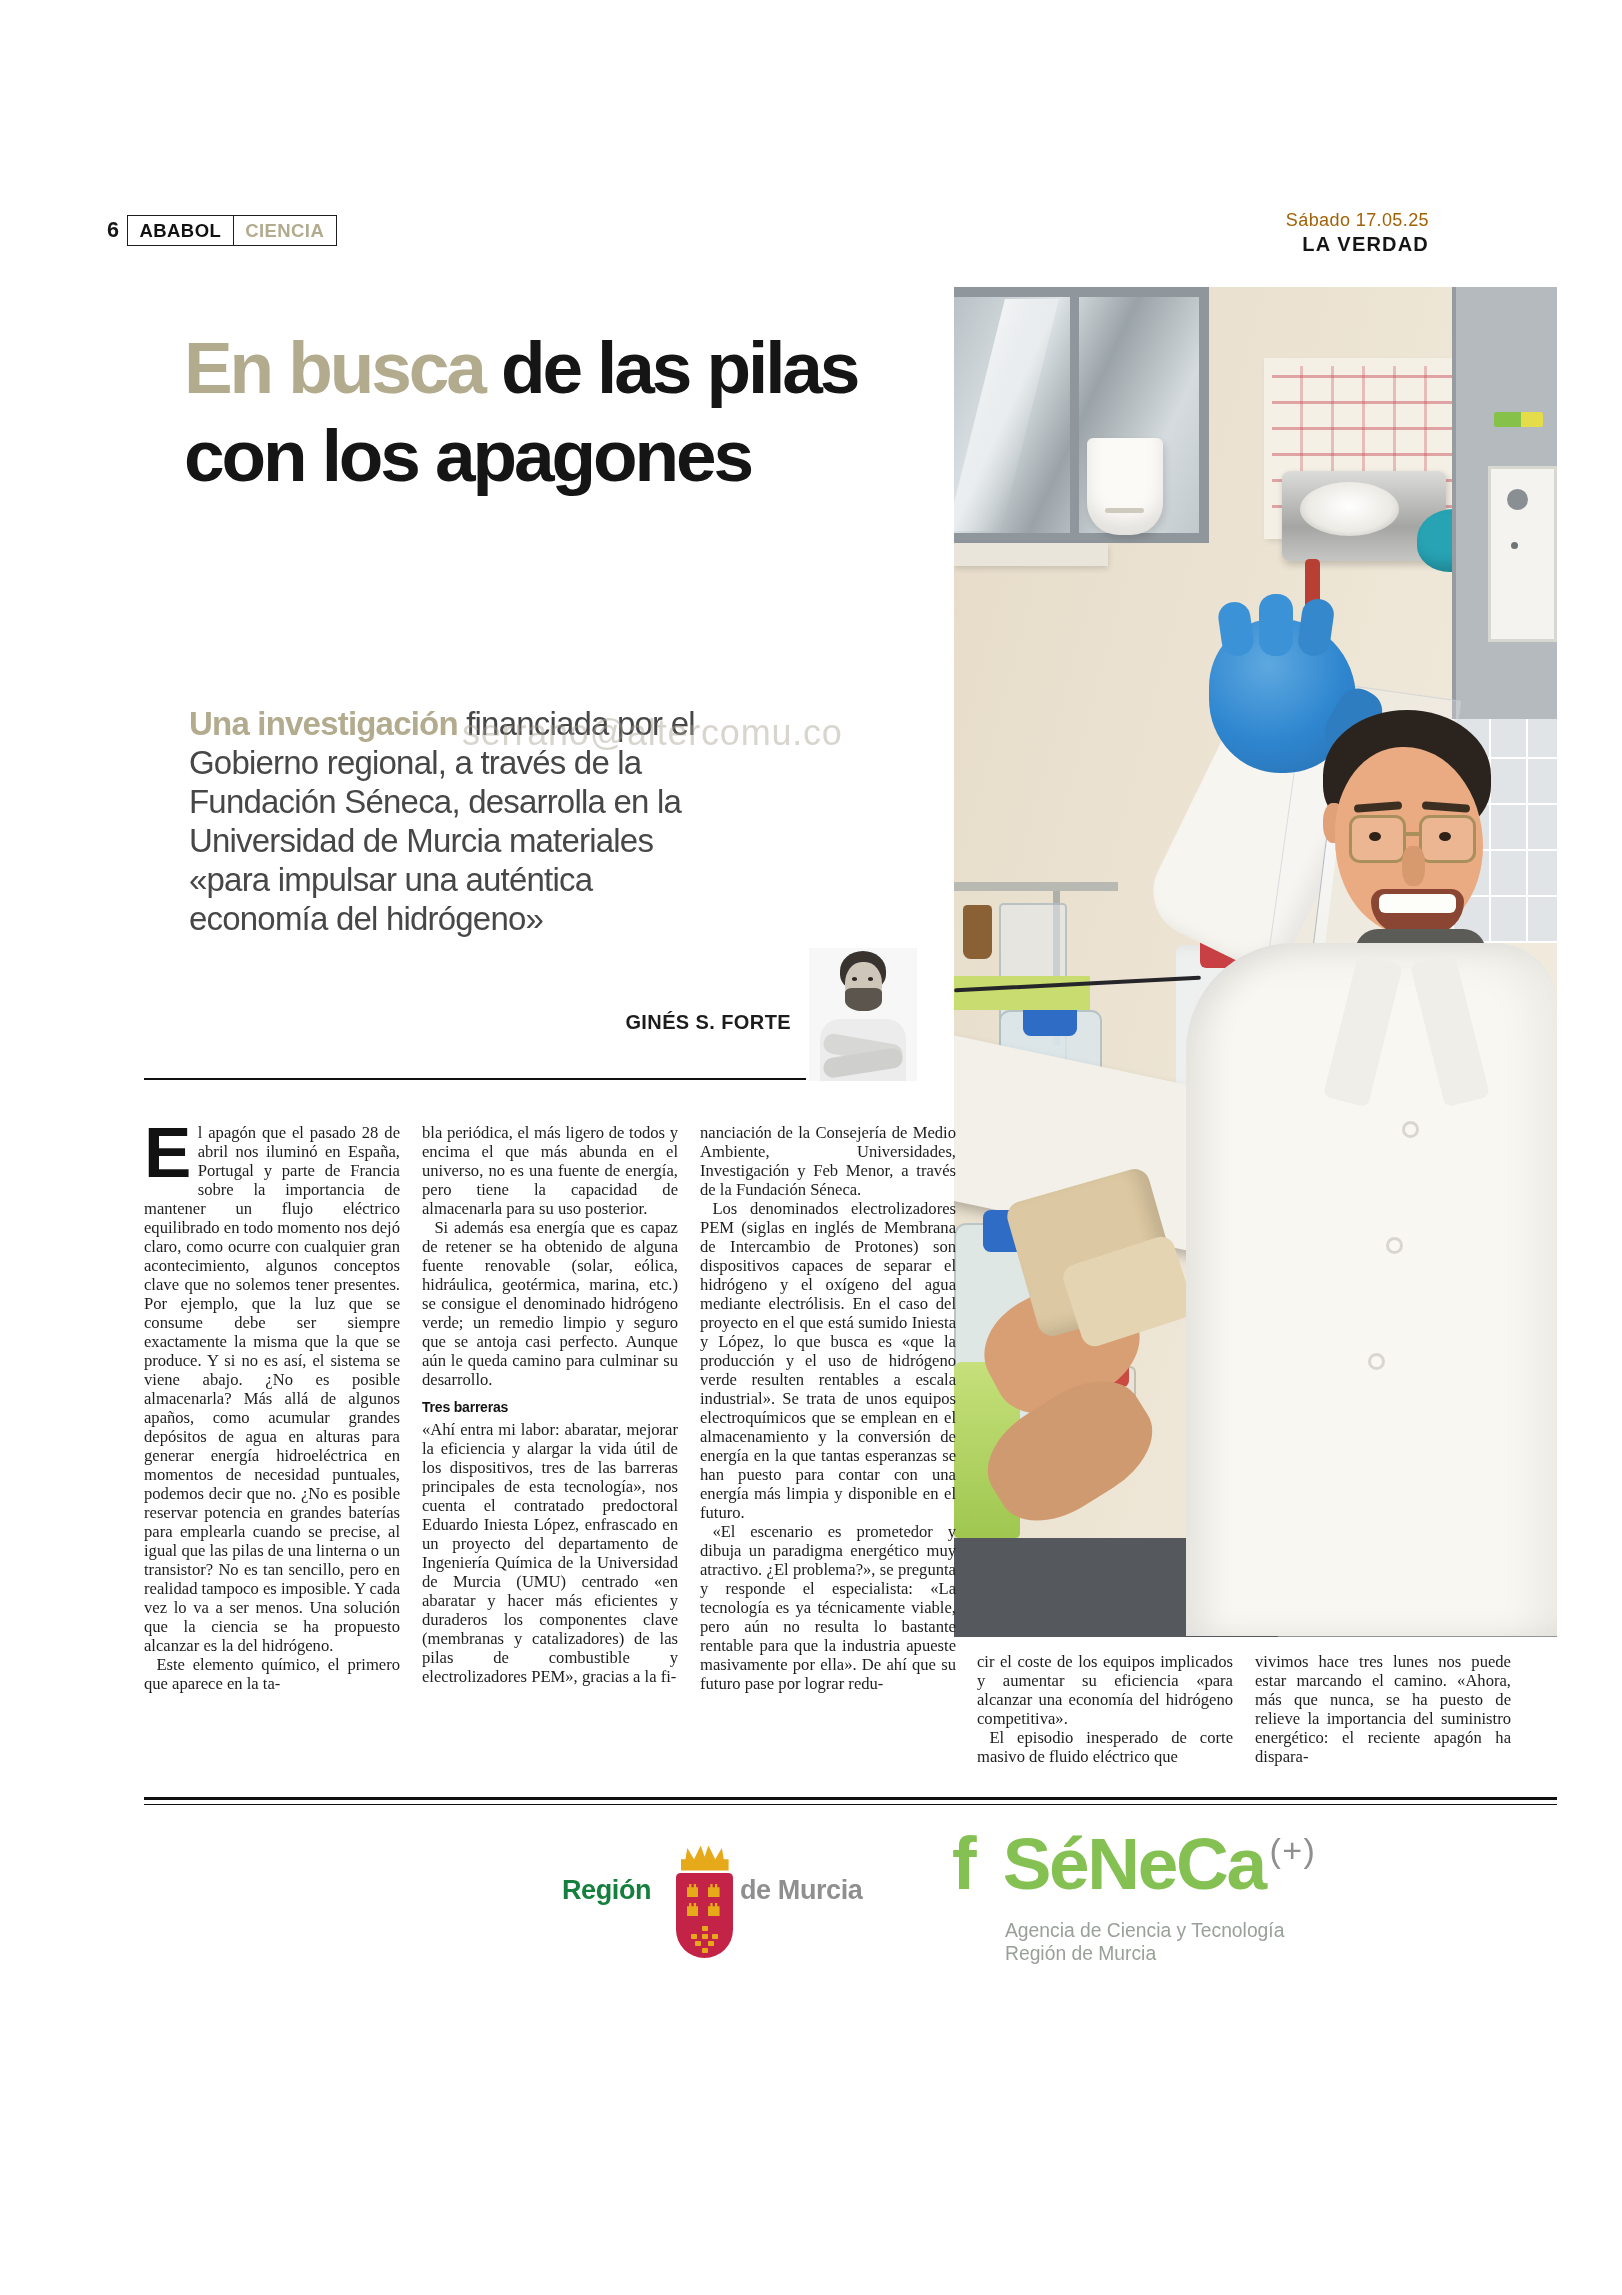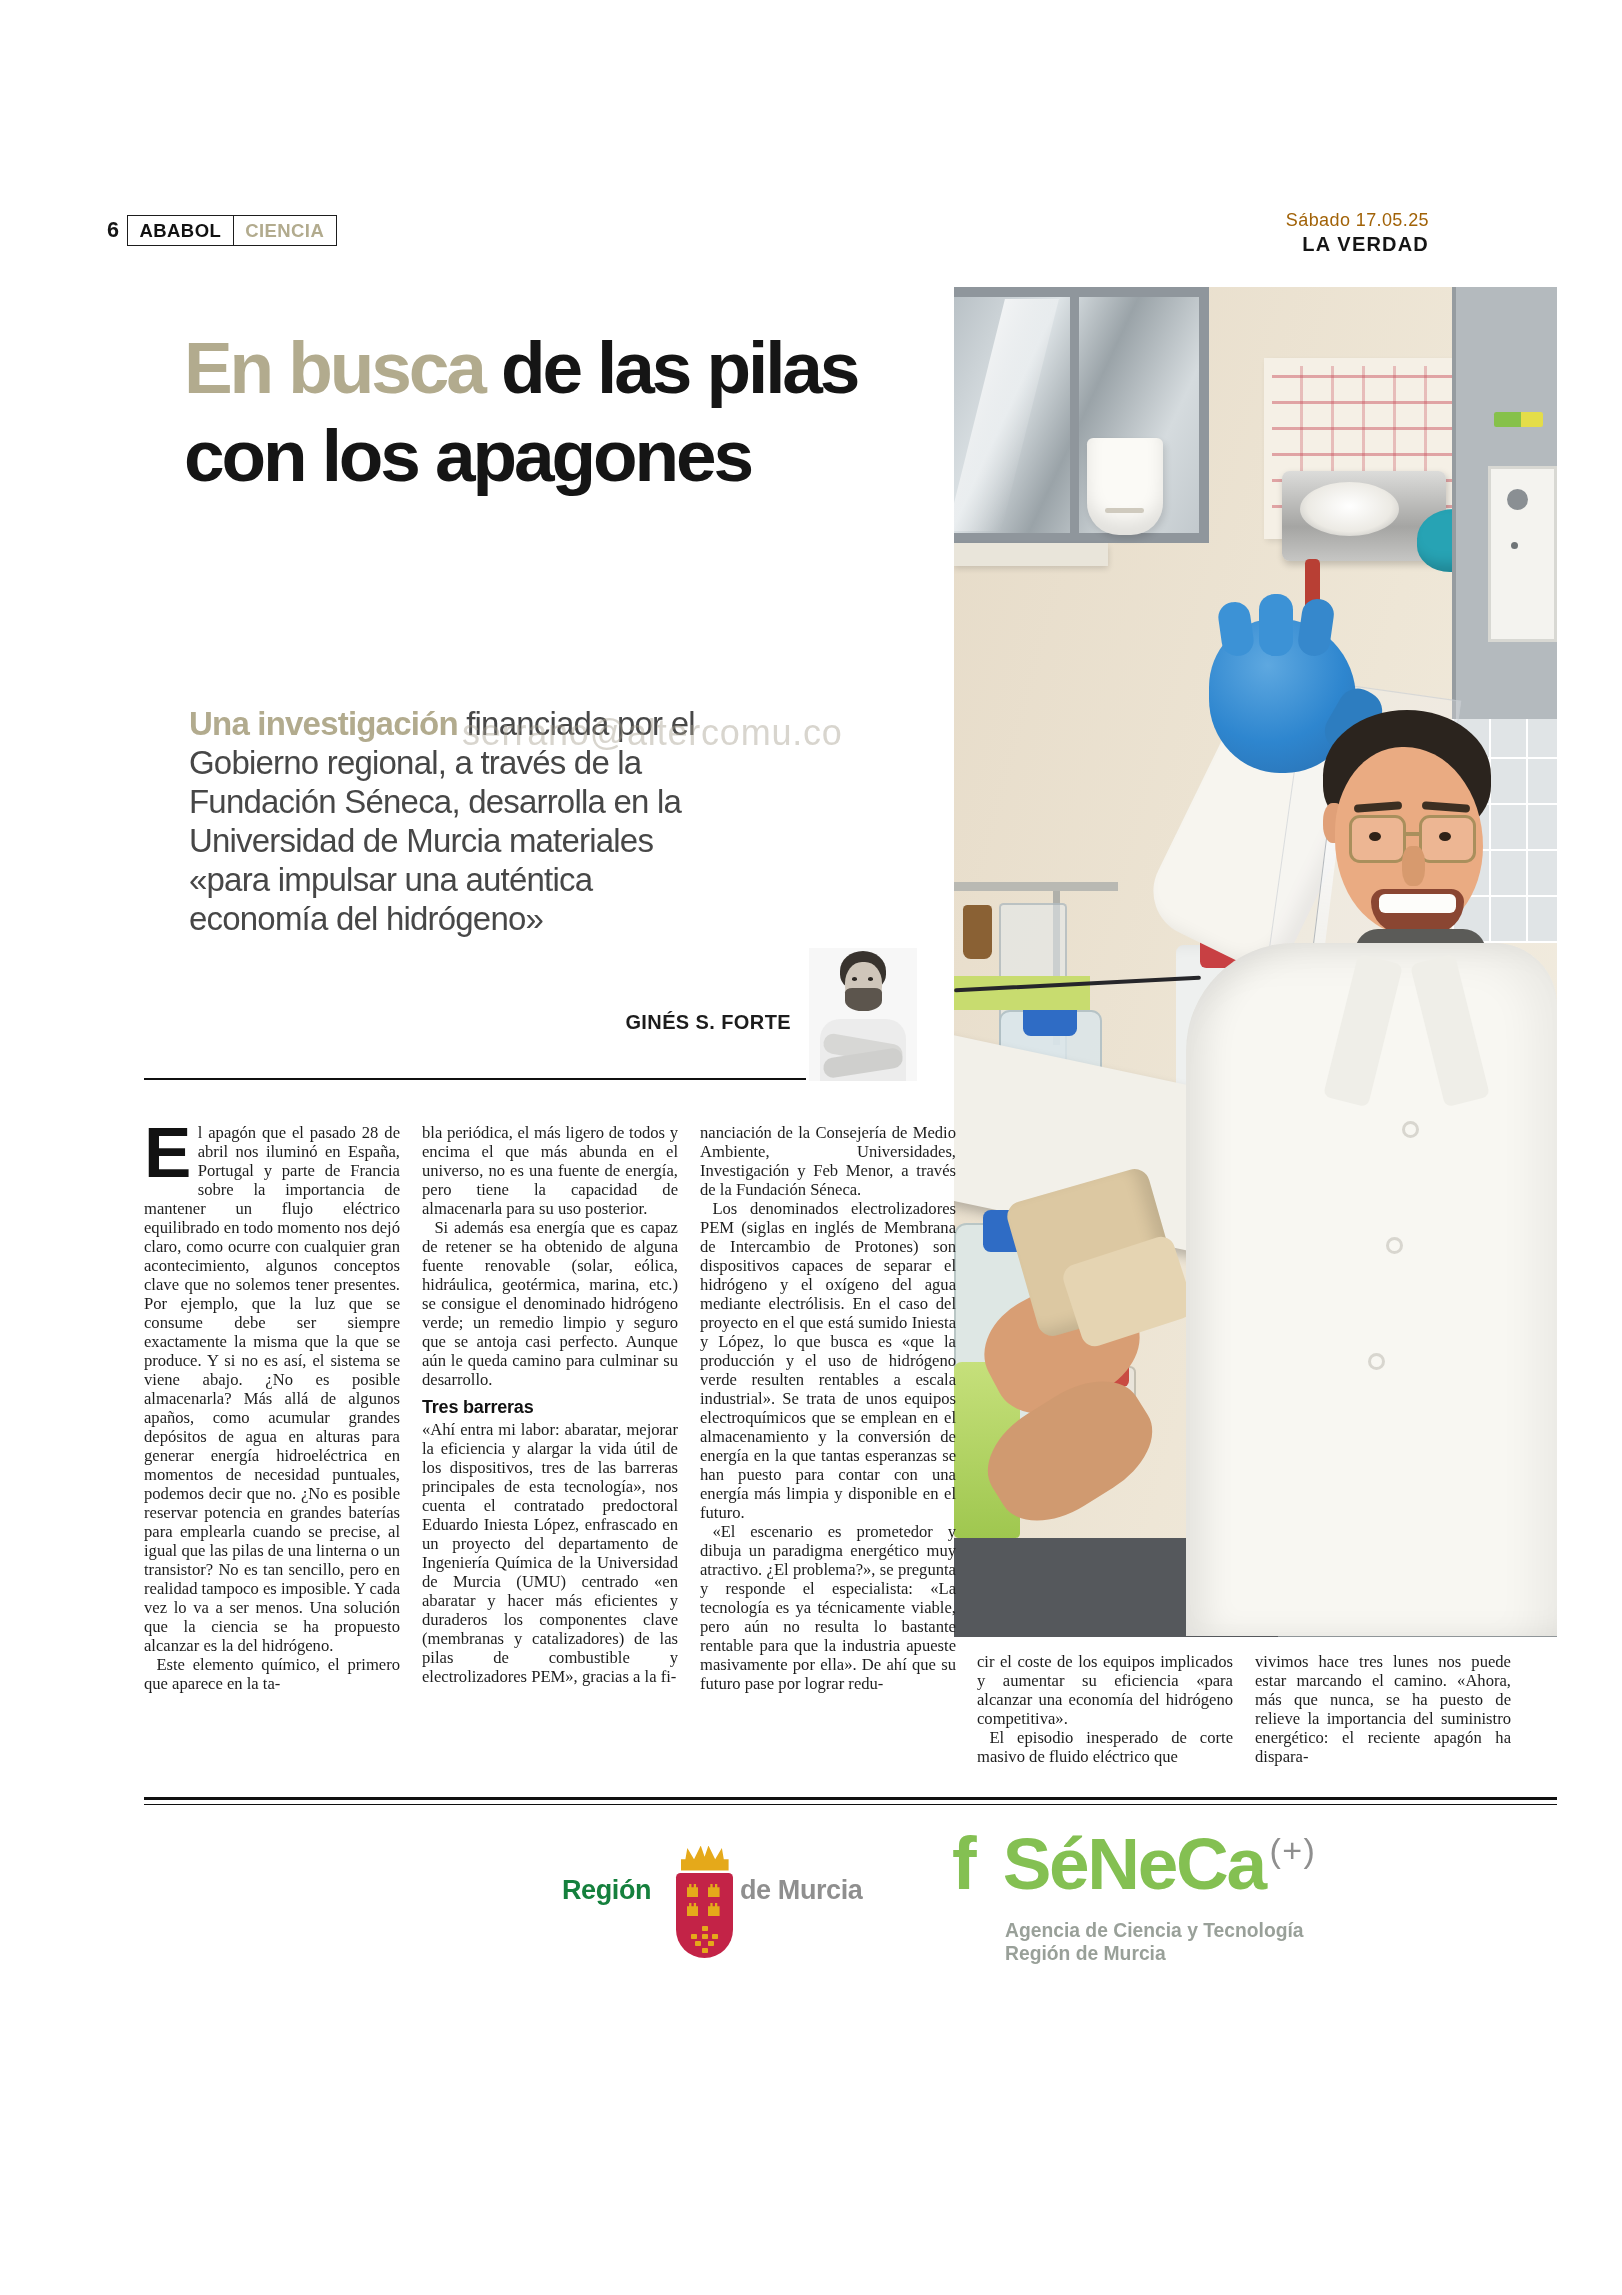--- a/index.html
+++ b/index.html
@@ -30,41 +30,41 @@
   .rule2{left:144px;top:1797px;width:1413px;height:3.9px;border-top:3.1px solid #101010;border-bottom:1.5px solid #101010;}
   
   .col{position:absolute;width:256px;font-family:"Liberation Serif",serif;font-size:16.6px;
        line-height:19px;text-align:justify;color:#1d1d1d;overflow:hidden;}
   .coltall{top:1123px;height:676px;}
   .colshort{top:1652px;height:148px;}
   .col p{margin:0;}
   .col p.indent{text-indent:12.4px;}
   .dropcap{float:left;width:46px;height:56px;margin:3.1px 7.7px 0 0;font-family:"Liberation Sans",sans-serif;
            font-weight:bold;font-size:71px;line-height:54px;color:#121212;}
-  .subhead{font-family:"Liberation Sans",sans-serif;font-weight:bold;font-size:18px;margin:9.3px 0 3.1px 0;
+  .subhead{font-family:"Liberation Sans",sans-serif;font-weight:bold;font-size:14px;margin:9.3px 0 3.1px 0;
            letter-spacing:-0.2px;text-align:left;color:#111;}
   
   .photo{left:954px;top:287px;width:603px;height:1350px;overflow:hidden;background:#ebe2d2;}
   
   .authphoto{left:809px;top:948px;width:108px;height:133px;overflow:hidden;background:#f7f7f7;}
   
   .regionl{left:562px;top:1875px;font-size:27px;font-weight:bold;color:#15803d;letter-spacing:-0.4px;}
   .regionr{left:740px;top:1875px;font-size:27px;font-weight:bold;color:#8f8f8f;letter-spacing:-0.4px;}
   .shield{left:676px;top:1841px;width:57px;height:117px;}
   .crown{position:absolute;left:4.6px;top:4.6px;width:48px;height:25px;background:#e5a91a;
          clip-path:polygon(0 100%,0 55%,10% 55%,14% 10%,28% 55%,42% 0,50% 45%,58% 0,72% 55%,86% 10%,90% 55%,100% 55%,100% 100%);}
   .shieldbody{position:absolute;left:0;top:32px;width:57px;height:85px;background:#c32347;border-radius:4.6px 4.6px 28.6px 28.6px;}
   .castle{position:absolute;width:11.6px;height:13px;background:#e5a91a;
           clip-path:polygon(0 100%,0 25%,20% 25%,20% 0,40% 0,40% 25%,60% 25%,60% 0,80% 0,80% 25%,100% 25%,100% 100%);}
   .mini{position:absolute;width:6.2px;height:4.6px;background:#e5a91a;border-radius:0.8px;}
   .seneca{left:952px;top:1827px;display:flex;align-items:flex-end;}
   .seneca .f{font-size:74px;font-weight:bold;color:#84c052;line-height:74px;}
   .seneca .nm{font-size:73px;font-weight:bold;color:#84c052;letter-spacing:-2.3px;line-height:74px;margin-left:26px;}
   .seneca .plus{font-size:34px;color:#8f8f8f;position:relative;top:-31px;margin-left:4.6px;letter-spacing:1.5px;}
-  .senecasub{left:1005px;top:1919px;font-size:19.3px;line-height:23px;color:#99a099;font-weight:bold;}
+  .senecasub{left:1005px;top:1919px;font-size:19.3px;line-height:23px;color:#99a099;}
 </style>
 </head>
 <body>
 
 <div id="page">
 
   <div class="abs pagenum">6</div>
   <div class="abs secbox">
     <div class="cell first">ABABOL</div>
     <div class="cell second">CIENCIA</div>

